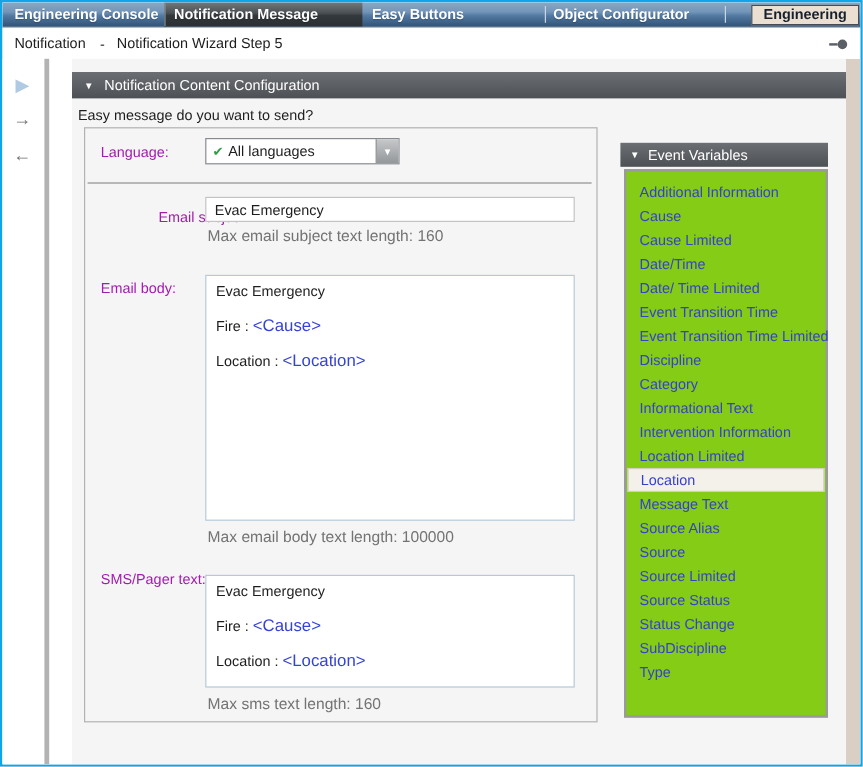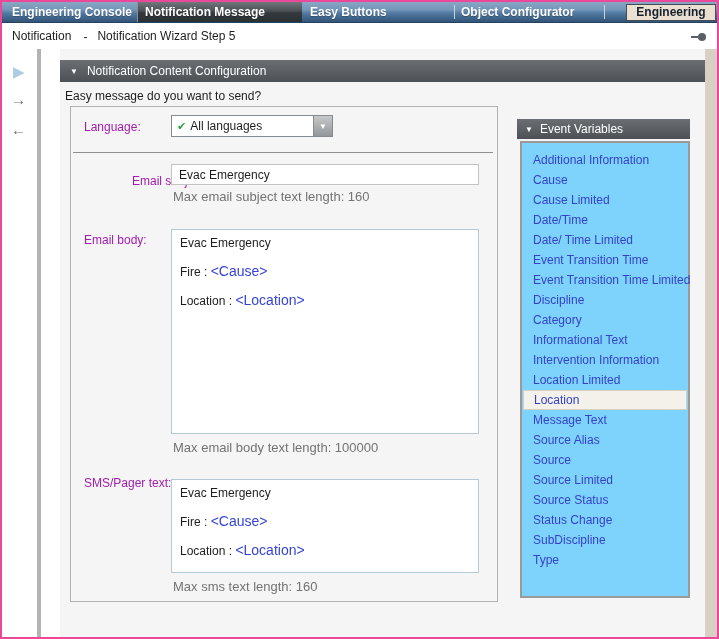--- a/index.html
+++ b/index.html
@@ -1,18 +1,18 @@
 <!DOCTYPE html>
 <html style="--link_blue: #3641cb; --token_blue: #3544d4; --check_green: #2f9e44; --selected_bg: #f4f1ea; --right_strip: #d9cfc5;"><head>
 <meta charset="utf-8">
 <style>
   html,body { margin:0; padding:0; background:#ffffff; font-family:"Liberation Sans", sans-serif; }
   .window {
     width:719px; height:639px; box-sizing:border-box;
-    border:2px solid #ec4899; background:#ffffff;
+    border:2px solid #0ea5e9; background:#ffffff;
     display:flex; flex-direction:column; overflow:hidden; position:relative;
   }
 
   
   .tabbar {
     height:20px; flex:0 0 20px; display:flex; align-items:stretch;
     background:linear-gradient(180deg,#8ba6c4 0%,#7295b8 40%,#537aa2 55%,#315478 100%);
     border-bottom:1px solid #24425f;
   }
   .tab {
@@ -94,21 +94,21 @@
   .textarea { position:absolute; left:100px; width:308px; box-sizing:border-box;
     border:1px solid #b5c9d7; background:#ffffff; padding:6px 0 0 8px; overflow:hidden; }
   .textarea-body { top:122px; height:205px; }
   .textarea-sms  { top:372px; height:94px; }
   .msg-line { min-height:14px; line-height:14px; font-size:12px; color:#1d1d1d; white-space:nowrap; }
   .msg-line .token { color:var(--token_blue,#3544d4); font-size:14px; line-height:15px; }
 
   .ev-header { position:absolute; left:457px; top:70px; width:173px; height:20px; }
   .ev-header .collapse-icon { margin:1px 7px 0 8px; }
   .ev-list { position:absolute; left:460px; top:92px; width:170px; height:457px;
-    border:2px solid #9a9a9a; background:#7dd3fc; box-sizing:border-box; padding-top:7px; }
+    border:2px solid #9a9a9a; background:#84cc16; box-sizing:border-box; padding-top:7px; }
   .ev-item { height:20px; line-height:20px; box-sizing:border-box; padding-left:11px;
     font-size:12px; color:var(--link_blue,#3641cb); cursor:default; white-space:nowrap; }
   .ev-item.selected { background:var(--selected_bg,#f4f1ea); border:1px solid #d5cfc2;
     line-height:18px; margin:0 1px; padding-left:10px; }
 </style>
 </head>
 <body>
 
 <div class="window">
 

